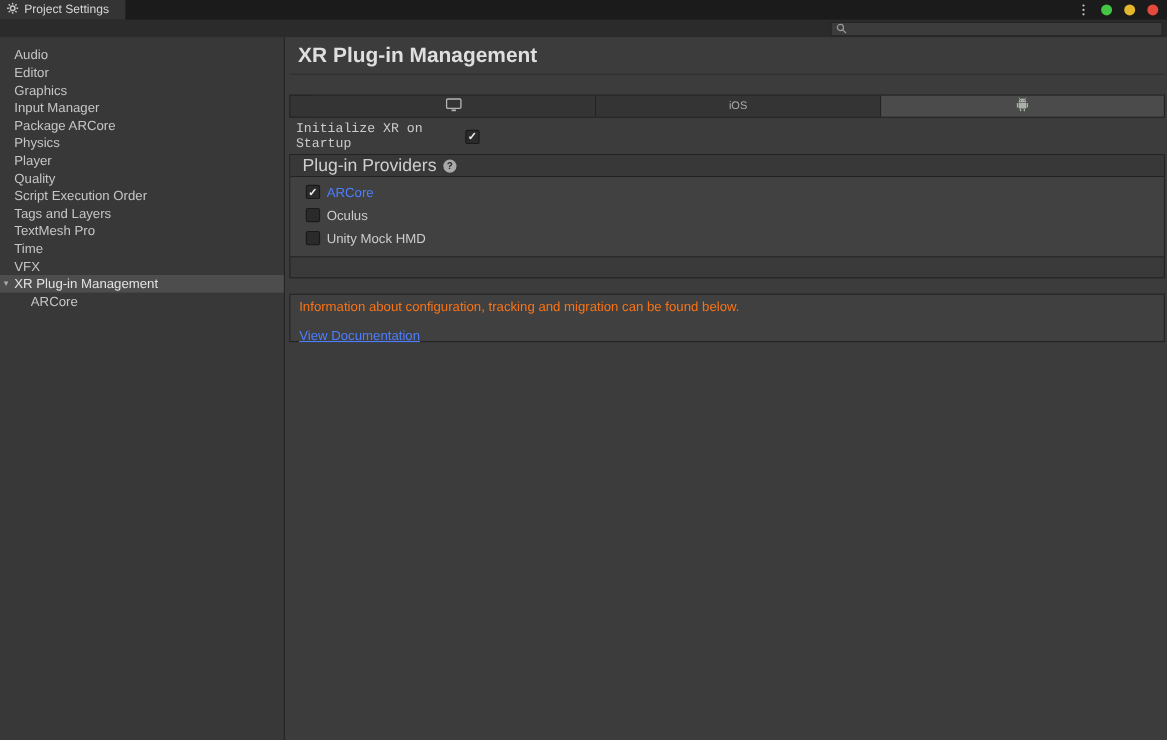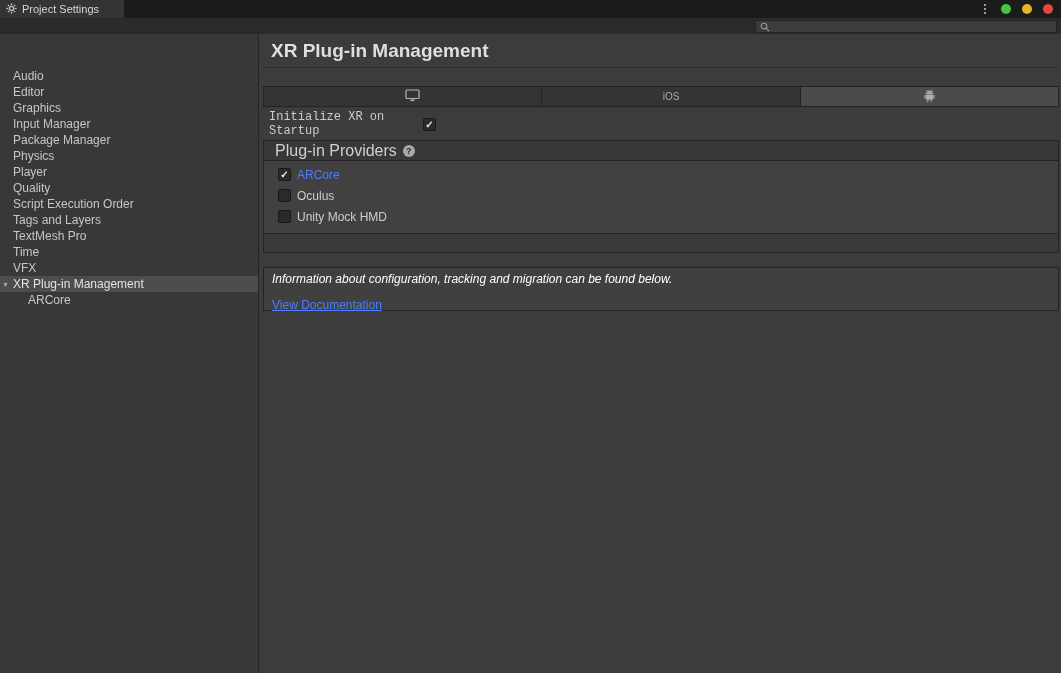--- a/index.html
+++ b/index.html
@@ -1,42 +1,42 @@
 <!DOCTYPE html>
 <html><head>
 <meta charset="utf-8">
 <style>
   * { margin:0; padding:0; box-sizing:border-box; }
   body { font-family:"Liberation Sans", sans-serif; background:#1B1B1B; }
   .window { position:relative; width:1061px; height:673px; background:#3C3C3C; overflow:hidden; }
 
   
   .titlebar { position:absolute; top:0; left:0; right:0; height:18px; background:#1B1B1B; }
-  .title-tab { position:absolute; left:0; top:0; width:124px; height:18px; background:#343434;
+  .title-tab { position:absolute; left:0; top:0; width:114px; height:18px; background:#343434;
                display:flex; align-items:center; gap:5px; padding-left:6px; }
   .title-tab .label { color:#D6D6D6; font-size:11px; white-space:nowrap; }
   .win-right { position:absolute; right:8px; top:0; height:18px; display:flex; align-items:center; gap:11px; }
   .menu-dots { display:flex; flex-direction:column; gap:2px; margin-right:4px; cursor:default; }
   .menu-dots i { width:2px; height:2px; border-radius:50%; background:#C8C8C8; display:block; }
   .dot { width:10px; height:10px; border-radius:50%; }
   .dot.green { background:#44C544; }
   .dot.yellow { background:#E4B62E; }
   .dot.red { background:#E5493D; }
 
   
   .toolbar { position:absolute; top:18px; left:0; right:0; height:16px; background:#2B2B2B; }
   .search { position:absolute; right:4px; top:2px; width:302px; height:13px; background:#3C3C3C;
             border:1px solid #242424; border-radius:2px; display:flex; align-items:center; padding:0 4px; }
   .search input { flex:1; background:transparent; border:none; outline:none; color:#DDDDDD;
                   font-size:10px; height:11px; padding-left:4px; font-family:"Liberation Sans",sans-serif; }
 
   
   .sidebar { position:absolute; left:0; top:34px; width:259px; bottom:0; background:#383838;
              border-right:1px solid #242424; }
-  .side-items { position:absolute; top:8px; left:0; right:0;margin-top:26px; }
+  .side-items { position:absolute; top:8px; left:0; right:0; }
   .side-item { position:relative; height:16px; line-height:16px; padding-left:13px; font-size:12px;
                color:#C6C6C6; white-space:nowrap; cursor:default; }
   .side-item.selected { background:#4D4D4D; color:#E2E2E2; }
   .side-item.child { padding-left:28px; }
   .foldout { position:absolute; left:2px; top:1px; font-size:7px; color:#ABABAB; }
 
   
   .main { position:absolute; left:260px; top:34px; right:0; bottom:0; background:#3C3C3C; }
   .main-title { position:absolute; left:11px; top:6px; font-size:19px; font-weight:bold; color:#DFDFDF; }
   .title-rule { position:absolute; left:3px; right:2px; top:33px; height:1px; background:#303030; }
@@ -61,21 +61,21 @@
   .prov-header .label { font-size:16px; color:#CFCFCF; }
   .help { width:12px; height:12px; border-radius:50%; background:#A9A9A9; color:#2B2B2B; font-size:9px;
           font-weight:bold; display:flex; align-items:center; justify-content:center; cursor:default; }
   .prov-list { background:#414141; border-bottom:1px solid #232323; padding:3px 0 6px; }
   .prov-row { height:21px; display:flex; align-items:center; gap:6px; padding-left:14px; }
   .prov-row .label { font-size:12px; color:#CDCDCD; }
   .prov-row.accent .label { color:#4C7EFF; }
 
   .infobox { position:absolute; left:3px; right:2px; top:233px; height:44px; background:#404040;
              border:1px solid #232323; padding:4px 8px; }
-  .info-text { font-size:12px; color:#ffffff;font-style:italic; }
+  .info-text { font-size:12px; color:#f97316; }
   .doc-link { font-size:12px; color:#4C7EFF; text-decoration:underline; margin-top:12px; display:inline-block; cursor:pointer; }
 </style>
 </head>
 <body>
 
 <div class="window">
 
   <div class="titlebar">
     <div class="title-tab">
       <span>
@@ -118,21 +118,21 @@
       <input value="" placeholder="" style="">
     </div>
   </div>
 
   <div class="sidebar">
     <div class="side-items">
       <div class="side-item">Audio</div>
       <div class="side-item">Editor</div>
       <div class="side-item">Graphics</div>
       <div class="side-item">Input Manager</div>
-      <div class="side-item">Package Manager</div>
+      <div class="side-item">Package ARCore</div>
       <div class="side-item">Physics</div>
       <div class="side-item">Player</div>
       <div class="side-item">Quality</div>
       <div class="side-item">Script Execution Order</div>
       <div class="side-item">Tags and Layers</div>
       <div class="side-item">TextMesh Pro</div>
       <div class="side-item">Time</div>
       <div class="side-item">VFX</div>
       <div class="side-item selected">
         <span class="foldout">▼</span>

